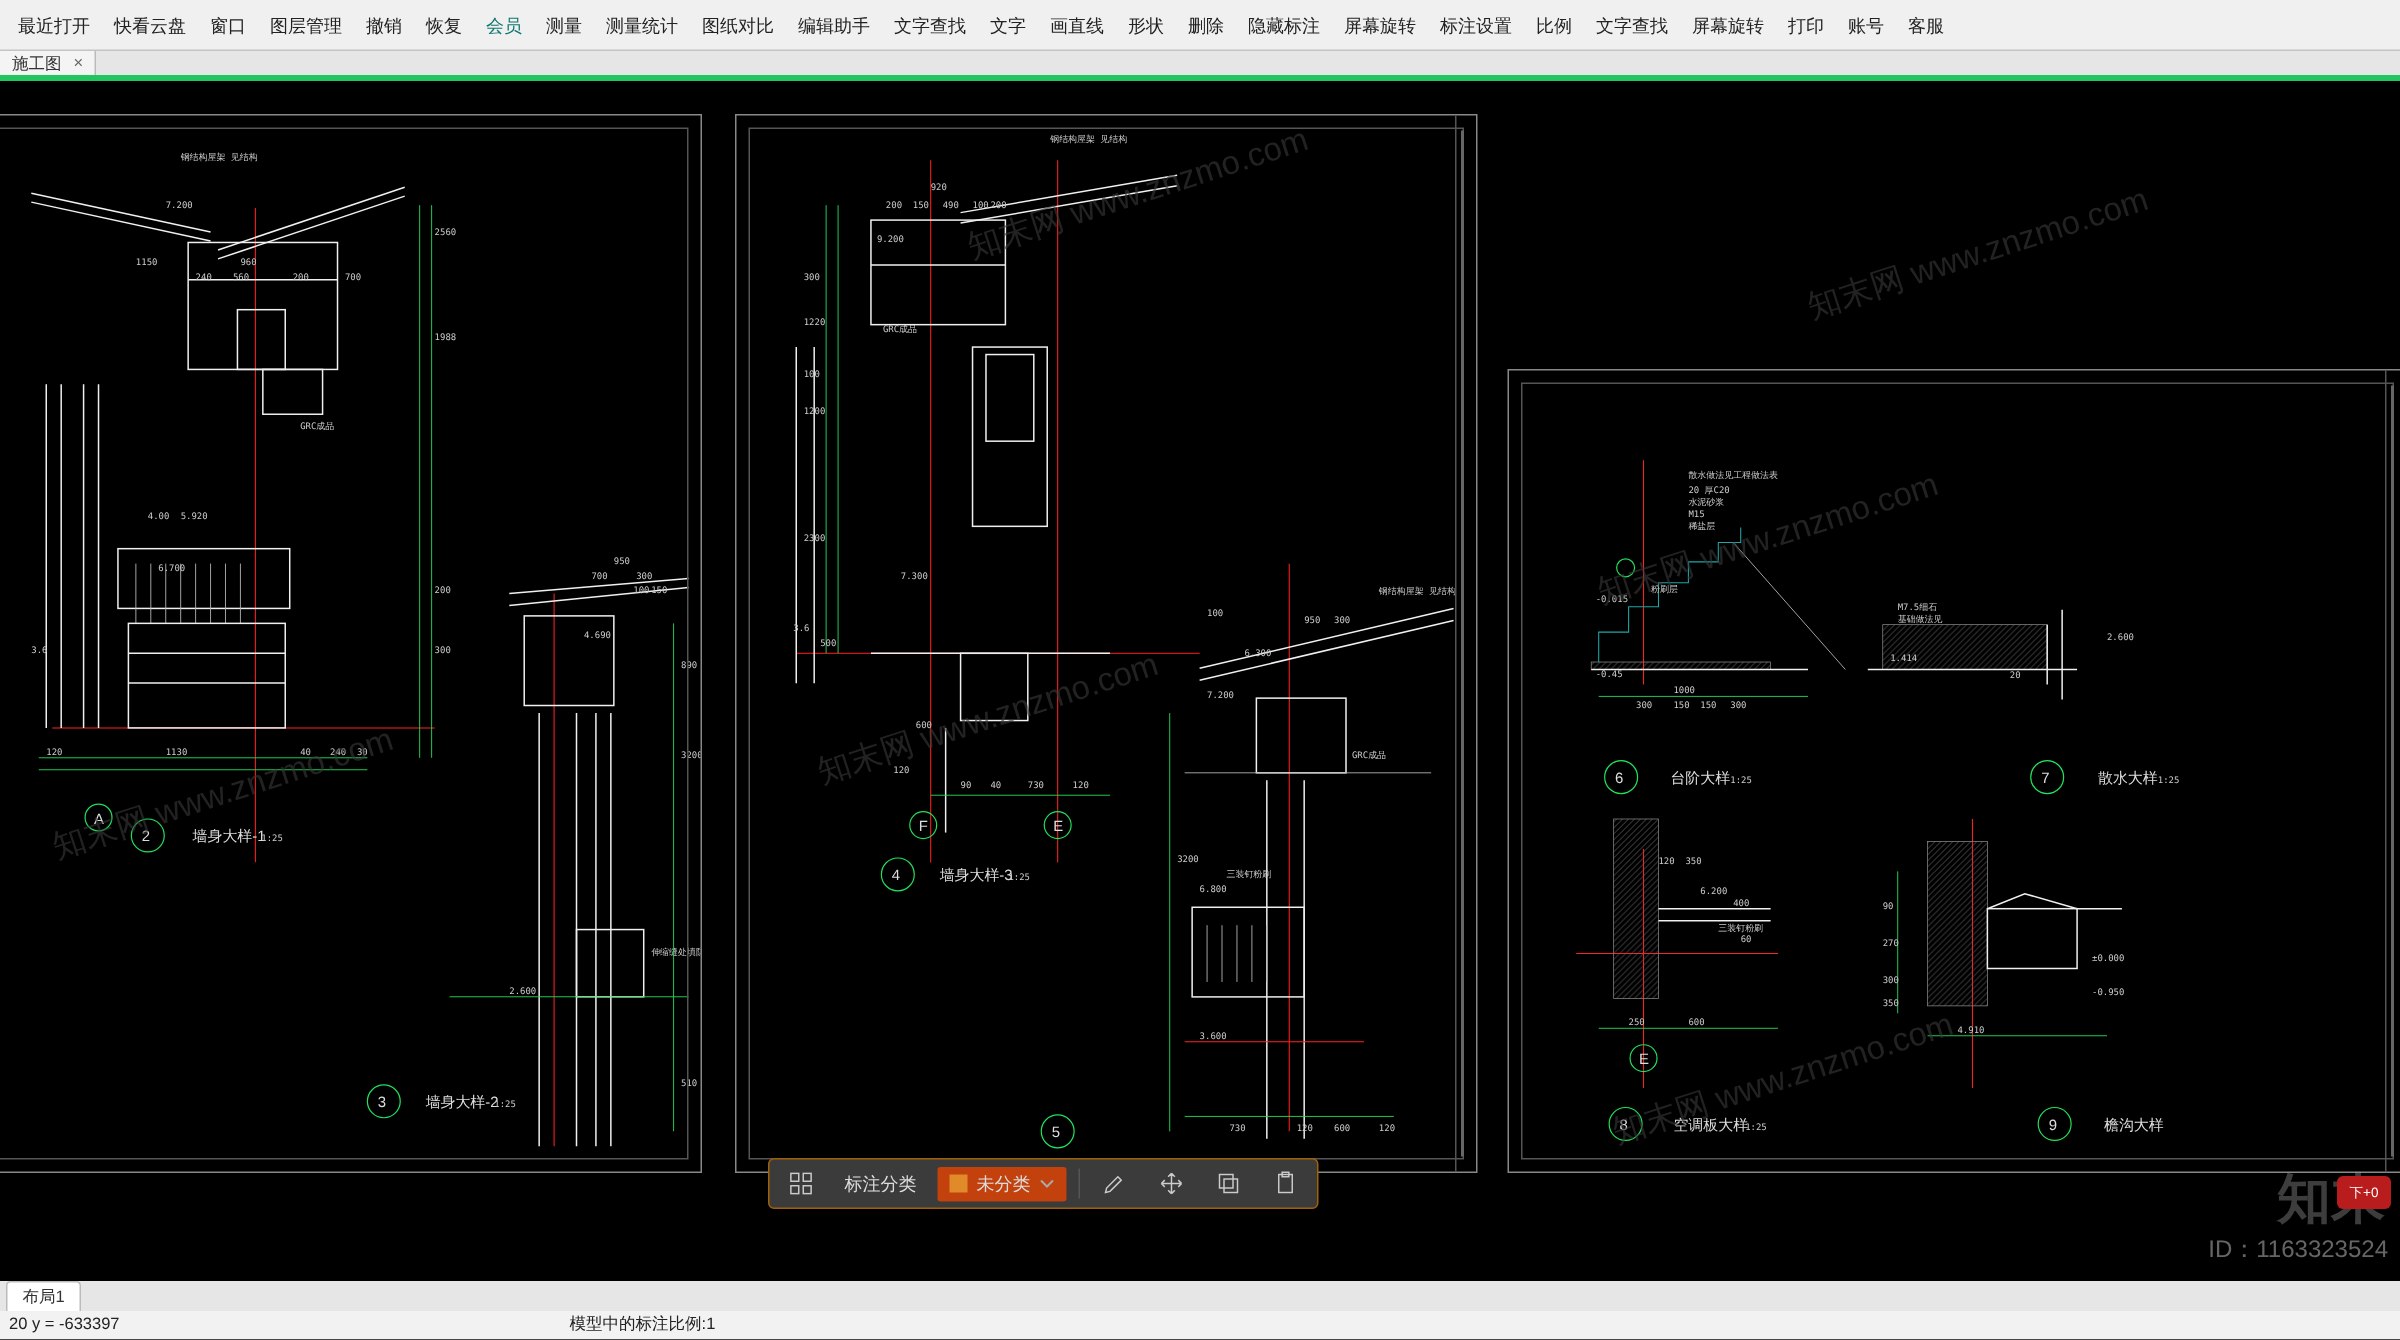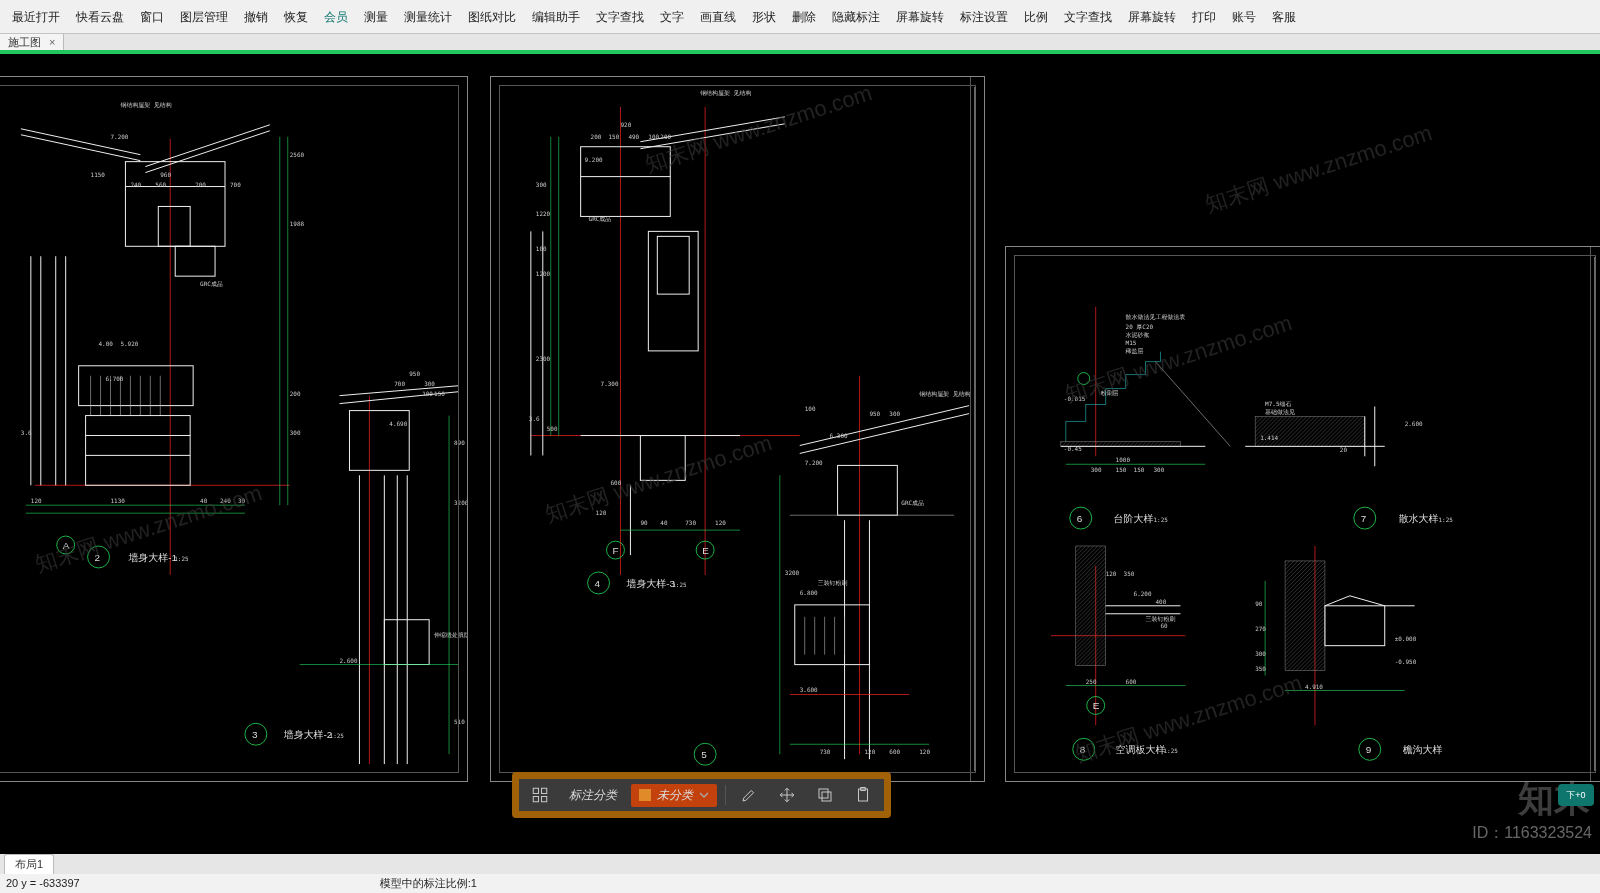--- a/index.html
+++ b/index.html
@@ -17,33 +17,33 @@
   .legend-strip::before{content:"";position:absolute;left:3px;top:10px;bottom:10px;border-left:2px solid #666;}
   .dim-green { stroke:#22e05a; stroke-width:0.6; }
   .dim-red { stroke:#ff2222; stroke-width:0.7; }
   .line-white { stroke:#f0f0f0; stroke-width:1; }
   .line-grey { stroke:#b4b4b4; stroke-width:0.6; }
   .line-cyan { stroke:#1ea7a7; stroke-width:0.7; }
   .txt { fill:#ccc; font-size:6px; font-family:SimSun,monospace; }
   .txt10 { fill:#ddd; font-size:10px; }
   .circ-green { fill:none; stroke:#22e05a; stroke-width:0.8; }
   .hatch { fill:url(#h1); stroke:#888; stroke-width:0.5; }
-  .bottom-toolbar { position:absolute; left:512px; top:718px; background:#3b3b3b; border:7px solid #a16207; border-radius:4px; display:flex; align-items:center; padding:4px 6px; gap:8px; font-size:12px; color:#ddd;font-style:italic; }
+  .bottom-toolbar { position:absolute; left:512px; top:718px; background:#3b3b3b; border:1px solid #a16207; border-radius:4px; display:flex; align-items:center; padding:4px 6px; gap:8px; font-size:12px; color:#ddd; }
   .bottom-toolbar .bt-btn { display:flex; align-items:center; gap:4px; padding:3px 6px; cursor:pointer; }
   .bottom-toolbar .select-box { background:#c2410c; padding:3px 8px; display:flex; align-items:center; gap:6px; border-radius:2px; }
   .bottom-toolbar .swatch { width:12px; height:12px; background:#e08a2a; display:inline-block; }
   .bottom-toolbar .icon { width:18px; height:18px; stroke:#ccc; fill:none; stroke-width:1.3; }
   .layout-tabs { position:absolute; bottom:19px; left:0; width:100%; height:20px; background:#e6e6e6; display:flex; align-items:center; font-size:11px; color:#333; }
   .layout-tabs .tab { background:#fff; border:1px solid #bbb; border-bottom:none; padding:2px 10px; margin-left:4px; border-radius:3px 3px 0 0; }
   .statusbar { position:absolute; bottom:0; left:0; width:100%; height:19px; background:#f2f2f2; color:#222; font-size:11px; line-height:19px; padding-left:6px; display:flex;margin-top:36px; }
   .statusbar .seg { margin-right:40px; }
   .watermark { position:absolute; color:#3a3a3a; font-size:22px; transform:rotate(-18deg); opacity:0.6; pointer-events:none; }
   .brand { position:absolute; right:10px; bottom:42px; color:#9a9a9a; font-size:36px; opacity:0.4; font-weight:bold; }
   .idtag { position:absolute; right:8px; bottom:22px; color:#c9c9c9; font-size:16px; opacity:0.5;text-align:right; }
-  .badge-dl { position:absolute; right:6px; bottom:60px; width:36px; height:22px; background:#0f766e; border-radius:4px; color:#fff; display:flex; align-items:center; justify-content:center; font-size:9px;margin-left:12px; }
+  .badge-dl { position:absolute; right:6px; bottom:60px; width:36px; height:22px; background:#b91c1c; border-radius:4px; color:#fff; display:flex; align-items:center; justify-content:center; font-size:9px;margin-left:12px; }
 </style>
 </head>
 <body>
 
 <div class="menubar">
   <div class="mitem">最近打开</div>
   <div class="mitem">快看云盘</div>
   <div class="mitem">窗口</div>
   <div class="mitem">图层管理</div>
   <div class="mitem">撤销</div>

